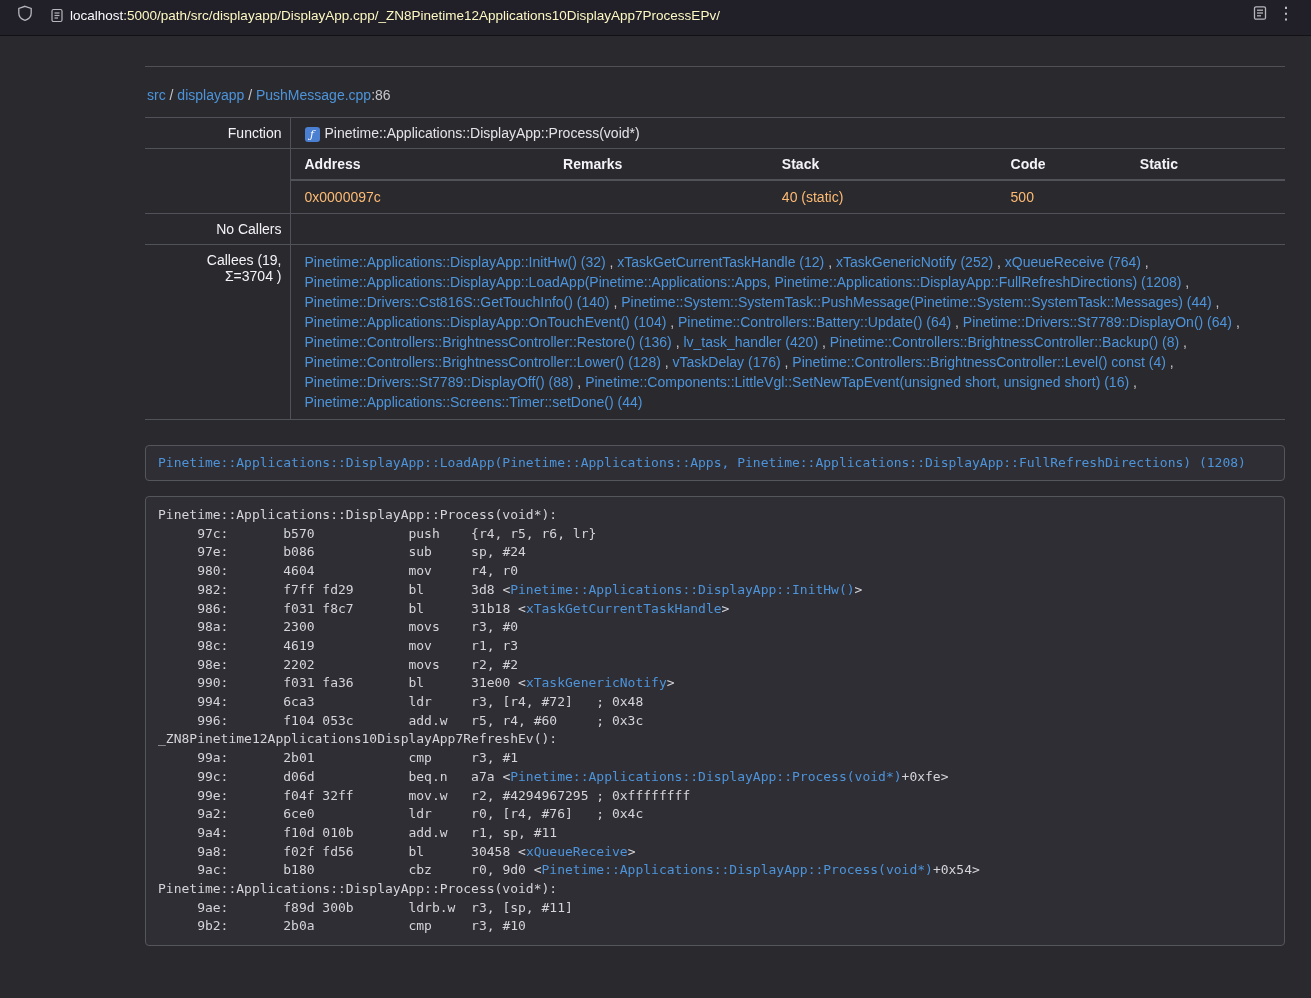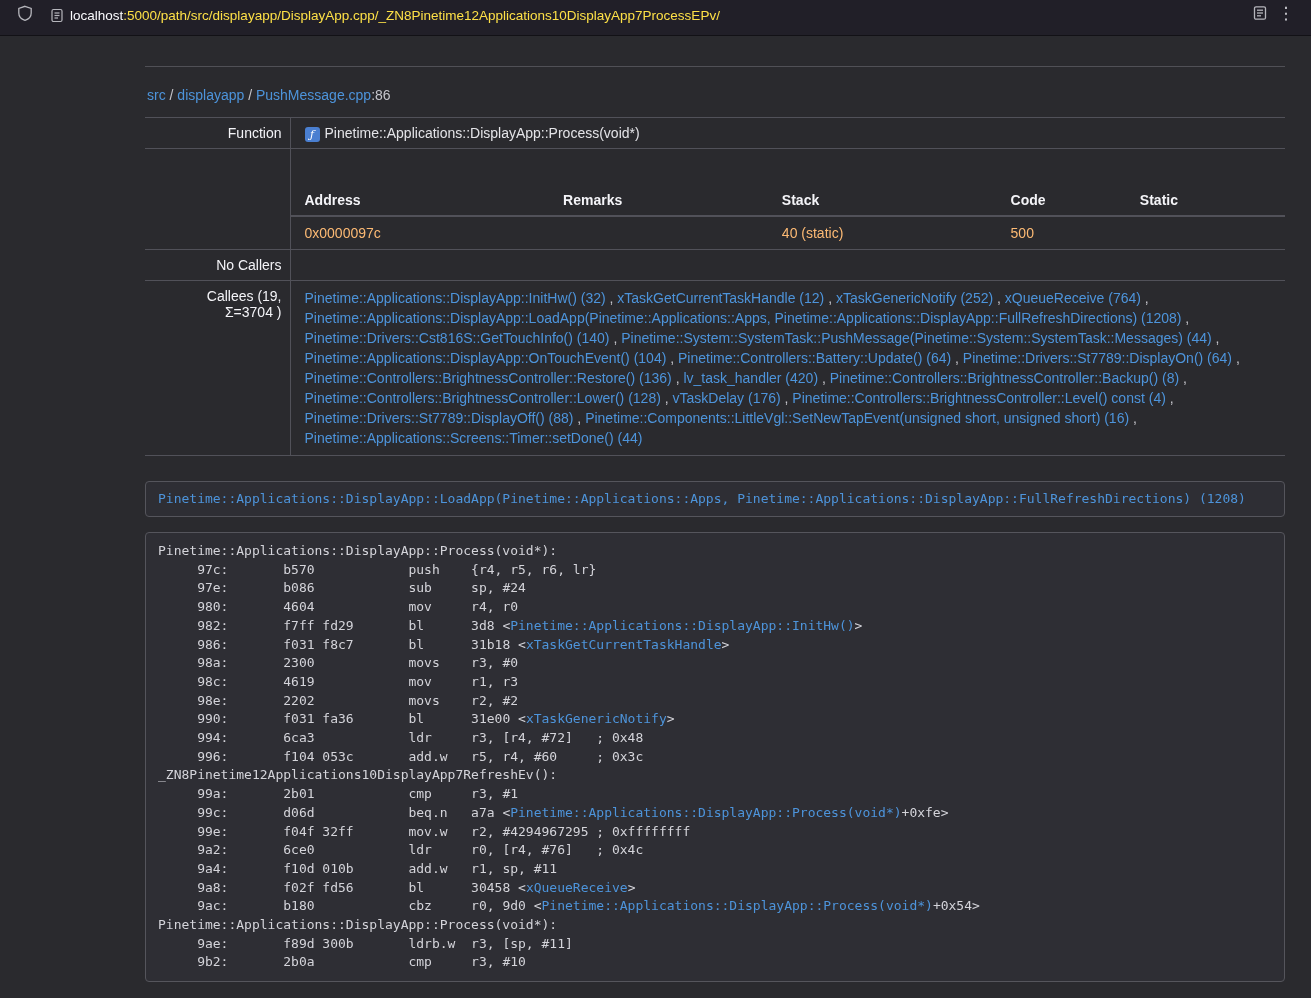--- a/index.html
+++ b/index.html
@@ -14,21 +14,21 @@
   
   .toolbar {
     height:36px; background:#211f28; border-bottom:1px solid #121116;
     display:flex; align-items:flex-start; padding:0 12px;
   }
   .tb-icon { display:inline-flex; align-items:center; justify-content:center;
     width:26px; height:26px; color:#b6b6bc; flex:0 0 auto; }
   .urlbar { display:flex; align-items:center; flex:1 1 auto; min-width:0;
     height:30px; padding:0 6px; border-radius:4px; }
   .url-host { color:#fbfbfe; font-size:13.5px; }
-  .url-rest { color:#fde047; font-size:13.5px; white-space:nowrap; overflow:hidden; }
+  .url-rest { color:#fef9c3; font-size:13.5px; white-space:nowrap; overflow:hidden; }
   .kebab { font-size:17px; color:#cfcfd4; }
 
   
   .container { margin-left:145px; width:1140px; }
   .jumbotron {
     margin-top:42px; background:#34343a; border:1px solid #55555c;
     border-radius:4px; padding:15px 20px;
   }
   .jumbotron h1 { margin:0; font-size:19px; font-weight:400; color:#fbfbfe; }
   hr.divider { border:none; border-top:1px solid #50505ps6; border-top:1px solid #505056; margin:30px 0 20px; }
@@ -40,21 +40,21 @@
   table.outer > tbody > tr > td { border-top:1px solid #515159; vertical-align:top; }
   table.outer > tbody > tr:first-child > th,
   table.outer > tbody > tr:first-child > td { border-top:none; }
   table.outer > tbody > tr > th {
     width:145px; text-align:right; font-weight:normal; color:#f4f4f8;
     padding:7px 8px 7px 18px; border-right:1px solid #515159;
   }
   table.outer > tbody > tr > td { padding:7px 8px 7px 14px; color:#e4e4e8; }
   td.nested-cell { padding:0 0 0 0 !important; }
 
-  table.inner { width:100%; border-collapse:collapse;margin-top:36px; }
+  table.inner { width:100%; border-collapse:collapse; }
   table.inner thead th { text-align:left; font-weight:bold; color:#f4f4f8;
     padding:7px 8px 7px 14px; border-bottom:2px solid #515159; }
   table.inner tbody td { padding:8px 8px 8px 14px; color:#fdba74; }
 
   td.callees { line-height:20px; padding-top:8px; padding-bottom:10px; }
   .sep, .bc-sep { color:#c6c6cc; }
 
   .fn-icon { display:inline-block; width:15px; height:15px; margin:0 5px -2px 0;
     border-radius:3px; background:#4a7fd1; color:#fff; font-size:11px;
     line-height:15px; text-align:center; font-style:italic;

